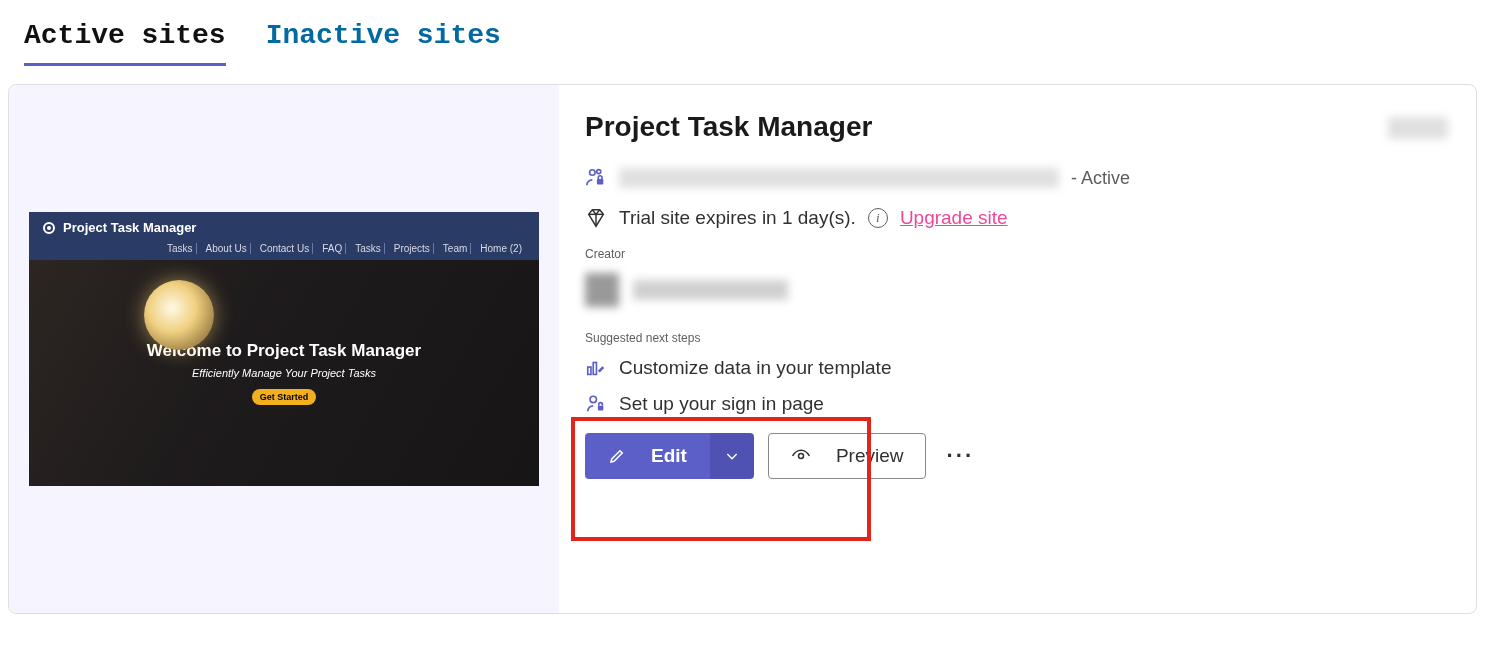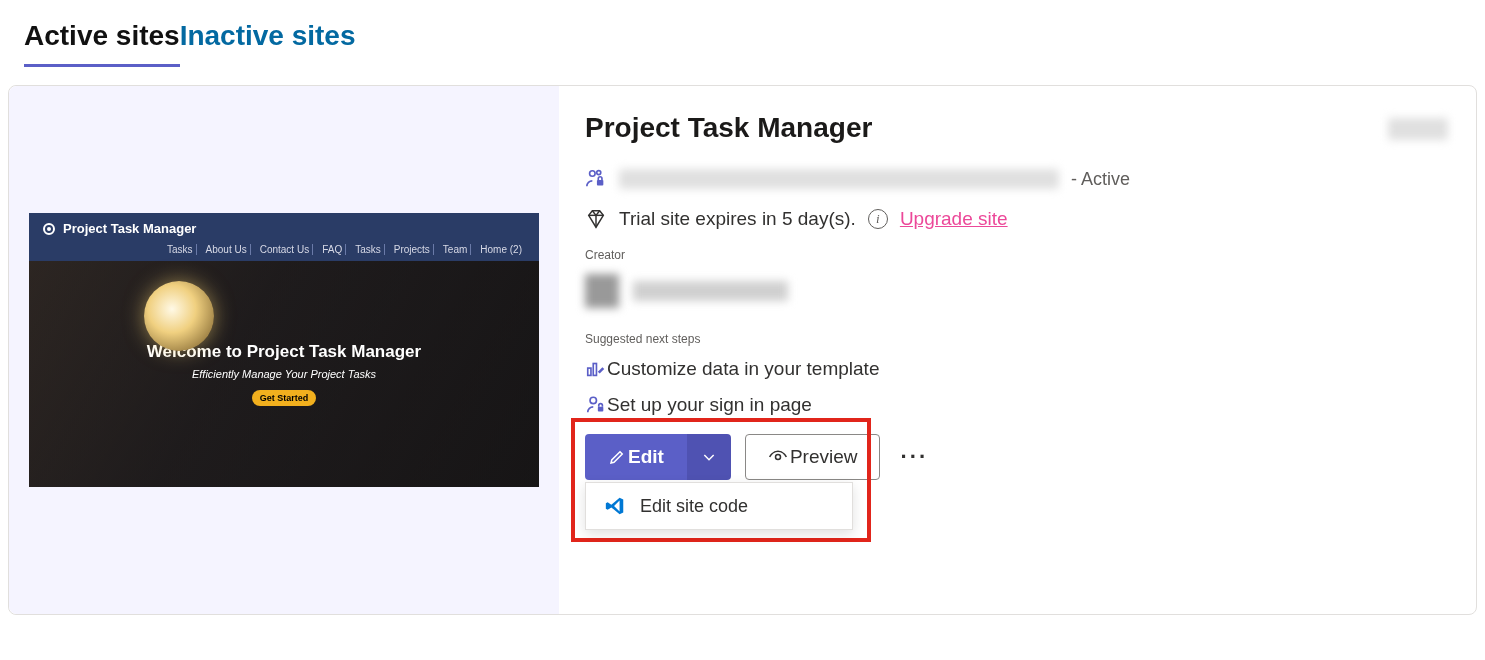--- a/index.html
+++ b/index.html
@@ -10,21 +10,23 @@
     body {
       font-family: "Segoe UI", -apple-system, BlinkMacSystemFont, sans-serif;
       background: #ffffff;
       color: #323130;
       width: 1485px;
       height: 660px;
       overflow: hidden;
     }
     .tabs {
       display: flex;
+      gap: 40px;
       padding: 20px 24px 0 24px;
+      font-family: Liberation Mono, monospace;
     }
     .tab {
       font-size: 28px;
       font-weight: 600;
       color: #0369a1;
       padding-bottom: 12px;
       cursor: pointer;
       border-bottom: 3px solid transparent;
     }
     .tab.active {
@@ -218,20 +220,21 @@
     }
     .creator-name-blur {
       width: 155px;
       height: 20px;
       background: #d0d0d0;
       filter: blur(4px);
     }
     .suggested-row {
       display: flex;
       align-items: center;
+      gap: 12px;
       font-size: 19px;
       color: #323130;
       margin-bottom: 14px;
     }
     .actions-outline {
       position: absolute;
       border: 4px solid #e1251b;
       pointer-events: none;
     }
     .actions {
@@ -242,21 +245,21 @@
       position: relative;
     }
     .btn {
       display: inline-flex;
       align-items: center;
       justify-content: center;
       height: 46px;
       border-radius: 4px;
       font-size: 19px;
       cursor: pointer;
-      gap: 2px;
+      gap: 25px;
       border: 1px solid transparent;
     }
     .btn-primary {
       background: #5b5fc7;
       color: #fff;
       padding: 0 22px;
       border-top-right-radius: 0;
       border-bottom-right-radius: 0;
       font-weight: 600;
     }
@@ -383,21 +386,21 @@
 
     <div class="info-row">
       <span class="icon">
         <svg viewBox="0 0 24 24" fill="none" stroke="#323130" stroke-width="1.6">
           <path d="M4 8 L8 3 L16 3 L20 8 L12 21 Z"></path>
           <path d="M4 8 L20 8"></path>
           <path d="M8 3 L12 8 L16 3"></path>
           <path d="M12 8 L12 21"></path>
         </svg>
       </span>
-      <span>Trial site expires in 5 day(s).</span>
+      <span>Trial site expires in 1 day(s).</span>
       <span class="info-icon">i</span>
       <a class="upgrade-link">Upgrade site</a>
     </div>
 
     <div class="section-label">Creator</div>
     <div class="creator-row">
       <div class="avatar-blur"></div>
       <div class="creator-name-blur"></div>
     </div>
 
@@ -452,27 +455,16 @@
           <svg viewBox="0 0 24 24" fill="none" stroke="#323130" stroke-width="1.8">
             <path d="M2 12s3.5-7 10-7 10 7 10 7"></path>
             <circle cx="12" cy="12" r="3"></circle>
           </svg>
         </span>
         <span>Preview</span>
       </div>
 
       <div class="more-btn">···</div>
 
-      <div class="dropdown">
-        <div class="dropdown-item">
-          <span class="icon" style="width:22px;height:22px;">
-            <svg viewBox="0 0 24 24">
-              <path d="M17 3 L21 5 L21 19 L17 21 L8 13.5 L4 16 L2 15 L2 9 L4 8 L8 10.5 Z" fill="#0078d4"></path>
-              <path d="M17 6 L17 18 L11 12 Z" fill="#fff"></path>
-            </svg>
-          </span>
-          <span>Edit site code</span>
-        </div>
-      </div>
     </div>
 
   </div>
 </div>
 
 </body></html>

